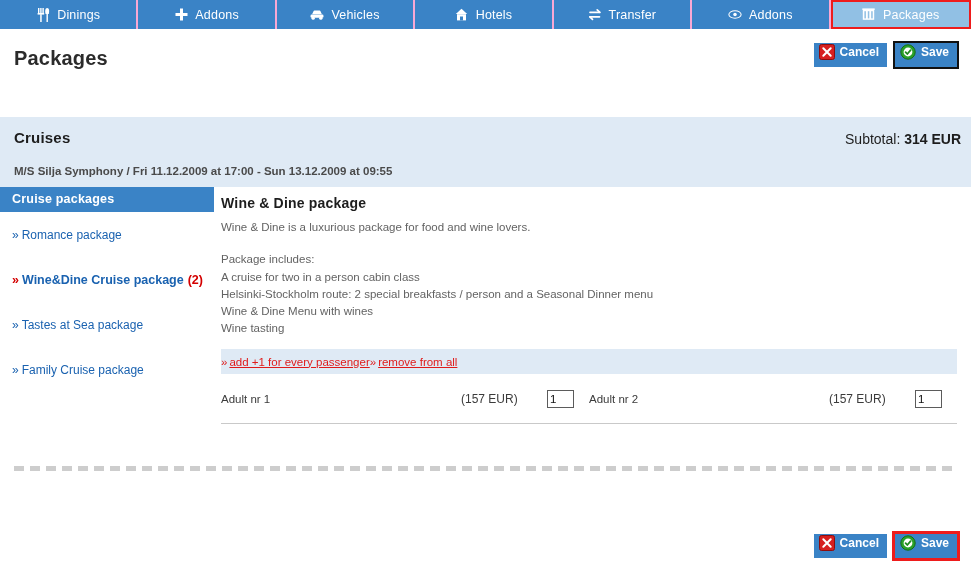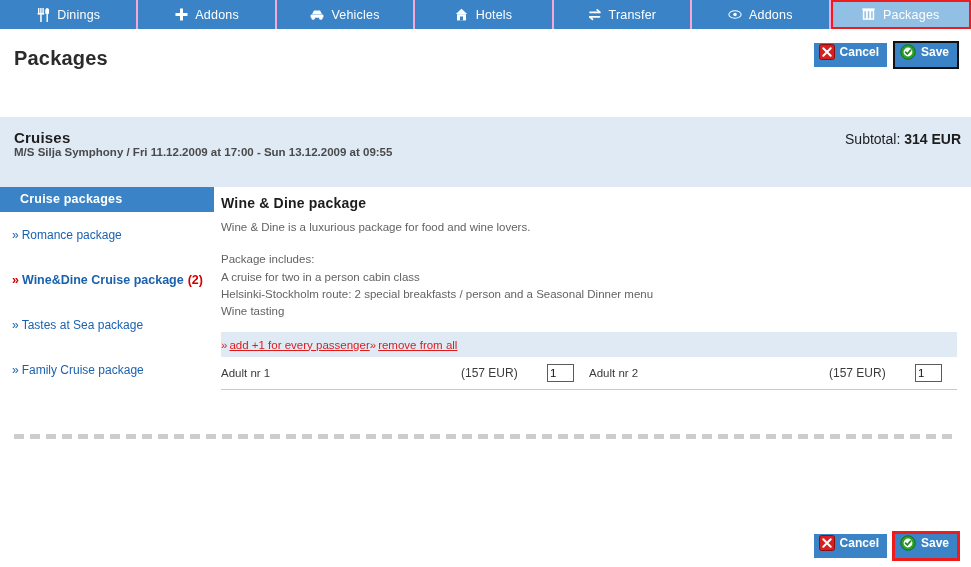--- a/index.html
+++ b/index.html
@@ -112,21 +112,21 @@
     box-sizing: border-box;
     padding: 12px 14px 16px 14px;
   }
   .cruise-title {
     font-size: 15px;
     font-weight: bold;
     color: #1d1d1d;
     letter-spacing: .2px;
   }
   .cruise-sub {
-    margin-top: 0;
+    margin-top: 19px;
     font-size: 11.5px;
     font-weight: bold;
     color: #4a4a4a;
   }
   .subtotal {
     position: absolute;
     right: 10px;
     top: 14px;
     font-size: 14px;
     color: #1d1d1d;
@@ -142,21 +142,21 @@
   .sidebar {
     width: 214px;
     flex: 0 0 214px;
     box-sizing: border-box;
   }
   .sidebar-head {
     background: #3a83c6;
     color: #ffffff;
     font-weight: bold;
     font-size: 12.5px;
-    padding: 5px 0 5px 20px;
+    padding: 5px 0 5px 12px;
     height: 25px;
     box-sizing: border-box;
     letter-spacing: .2px;
   }
   .side-item {
     padding: 0 0 0 12px;
     height: 45px;
     display: flex;
     align-items: center;
     font-size: 12px;
@@ -213,21 +213,21 @@
     font-size: 11.5px;
     text-decoration: underline;
     cursor: pointer;
     white-space: nowrap;
   }
   .act-link .chev { text-decoration: none; display: inline-block; margin-right: 2px; }
 
   .pax-row {
     display: flex;
     align-items: center;
-    height: 33px;
+    height: 50px;
     border-bottom: 1px solid #c9c9c9;
     box-sizing: border-box;
   }
   .pax-cell {
     display: flex;
     align-items: center;
     flex: 1 1 0;
   }
   .pax-name {
     font-size: 11.5px;
@@ -426,20 +426,21 @@
     </div>
   </div>
 
   <div class="content">
     <div class="pkg-title">Wine &amp; Dine package</div>
     <div class="pkg-desc">Wine &amp; Dine is a luxurious package for food and wine lovers.</div>
 
     <div class="pkg-includes-label">Package includes:</div>
     <div class="pkg-line">A cruise for two in a person cabin class</div>
     <div class="pkg-line">Helsinki-Stockholm route: 2 special breakfasts / person and a Seasonal Dinner menu</div>
+    <div class="pkg-line">Wine &amp; Dine Menu with wines</div>
     <div class="pkg-line">Wine tasting</div>
 
     <div class="action-band">
       <span class="act-link">
         <span class="chev">»</span><span>add +1 for every passenger</span>
       </span>
       <span class="act-link">
         <span class="chev">»</span><span>remove from all</span>
       </span>
     </div>

